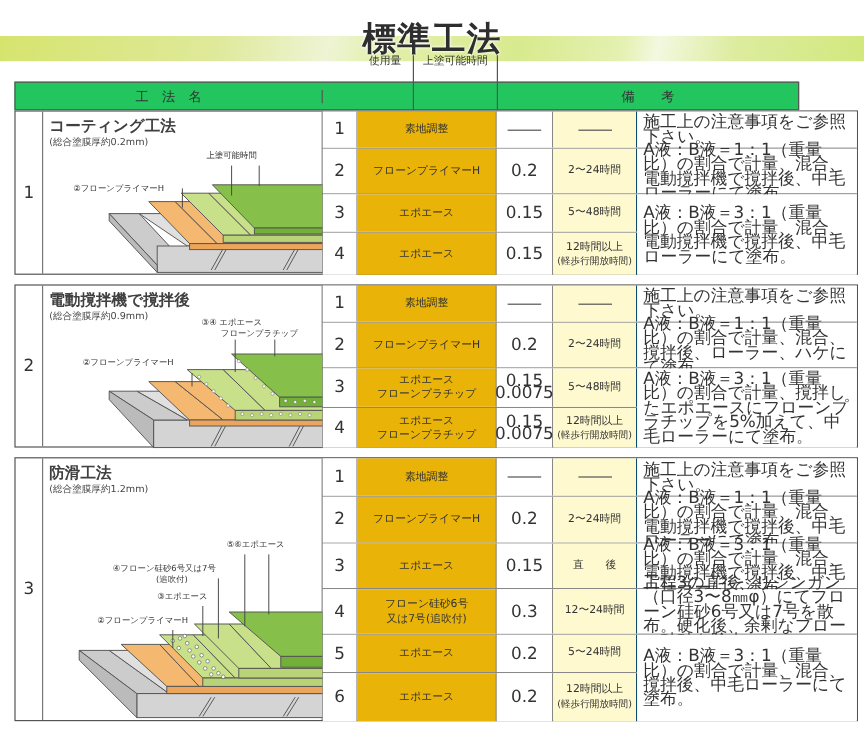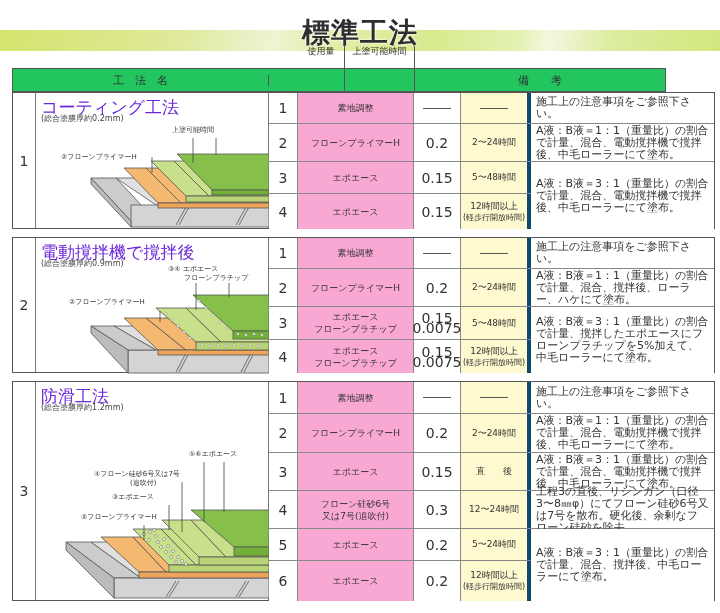--- a/index.html
+++ b/index.html
@@ -7,33 +7,33 @@
   .banner { position: absolute; left: 0; top: 30px; width: 720px; height: 21px;
     background: linear-gradient(100deg, #d6e46e 0%, #dfe99a 25%, #eef4d4 38%, #e2efa8 45%, #d8ea8e 60%, #e4f1b2 72%, #f3f8e0 76%, #dcec9e 85%, #d2e87e 100%); }
   .title { position: absolute; left: 0; top: 14px; width: 720px; text-align: center; font-size: 28px; font-weight: bold; color: #2e2e2e; letter-spacing: 1px; text-shadow: 0 0 2px #fff, 0 0 3px #fff; }
   .hdr { position: absolute; top: 68px; left: 12px; width: 654px; height: 24px; background: #22c55e; border: 1px solid #555; display: flex; align-items: center; }
   .hdr > div { border-right: 1px solid #555; display: flex; align-items: center; justify-content: center; font-size: 11px; color: #333; text-align: center; line-height: 11px; }
   .hdr > div:last-child { border-right: none; }
   .hdr .small { font-size: 9px; line-height: 10px; flex-direction: column; gap: 48px; }
   .section { position: absolute; left: 12px; width: 703px; border: 1px solid #555; background: #fff; }
   .num-col { position: absolute; left: 0; top: 0; bottom: 0; width: 23px; border-right: 1px solid #777; display: flex; align-items: center; justify-content: center; font-size: 14px; color: #333; }
   .method-col { position: absolute; left: 23px; top: 0; bottom: 0; width: 233px; border-right: 1px solid #777; }
-  .method-name { position: absolute; left: 5px; top: 3px; font-size: 17px; font-weight: normal; color: #6d28d9; }
+  .method-name { position: absolute; left: 5px; top: 3px; font-size: 13px; font-weight: bold; color: #404040; }
   .method-thick { position: absolute; left: 5px; top: 20px; font-size: 8px; color: #444; }
   .diagram { position: absolute; left: 0; top: 0; }
   .dlabel { position: absolute; font-size: 7px; color: #333; white-space: nowrap; line-height: 9px; text-align: center; }
   .rows { position: absolute; left: 256px; top: 0; width: 445px; }
   .row { position: absolute; left: 0; width: 262px; display: flex; border-bottom: 1px solid #888; }
   .row:last-child { border-bottom: none; }
   .c-step { width: 29px; display: flex; align-items: center; justify-content: center; font-size: 14px; color: #333; border-right: 1px solid #888; background: #fff; }
-  .c-mat { width: 116px; display: flex; align-items: center; justify-content: center; font-size: 9px; text-align: center; line-height: 12px; background: #f9a8d4; border-right: 1px solid #888; white-space: pre-line; }
+  .c-mat { width: 116px; display: flex; align-items: center; justify-content: center; font-size: 9px; text-align: center; line-height: 12px; background: #eab308; border-right: 1px solid #888; white-space: pre-line; }
   .c-amt { width: 47px; display: flex; align-items: center; justify-content: center; font-size: 14px; text-align: center; line-height: 10px; background: #fff; border-right: 1px solid #888; white-space: pre-line; }
-  .c-time { width: 70px; display: flex; align-items: center; justify-content: center; font-size: 9px; text-align: center; line-height: 11px; background: #fff9cf; border-right: 4px solid #0c4a6e; flex-direction: column; }
+  .c-time { width: 70px; display: flex; align-items: center; justify-content: center; font-size: 9px; text-align: center; line-height: 11px; background: #fff9cf; border-right: 1px solid #0c4a6e; flex-direction: column; }
   .c-time .sub { font-size: 8px; }
-  .note { position: absolute; left: 262px; width: 183px; padding: 4px 5px; font-size: 11px; line-height: 12px; color: #333; display: flex; align-items: center; border-bottom: 1px solid #888; background: #fff; }
+  .note { position: absolute; left: 262px; width: 183px; padding: 4px 5px; font-size: 14px; line-height: 12px; color: #333; display: flex; align-items: center; border-bottom: 1px solid #888; background: #fff; }
   .note:last-child { border-bottom: none; }
   .dash { display: inline-block; width: 28px; height: 1px; background: #555; }
 </style>
 </head>
 <body>
 
 <div class="banner"></div>
 <div class="title">標準工法</div>
 
 <div class="hdr">
@@ -268,21 +268,21 @@
       </g>
       <line x1="168" y1="80" x2="168" y2="140" stroke="#444" stroke-width="0.8"></line>
       <line x1="188" y1="80" x2="188" y2="130" stroke="#444" stroke-width="0.8"></line>
       <line x1="146" y1="100" x2="146" y2="150" stroke="#444" stroke-width="0.8"></line>
       <line x1="133" y1="123" x2="133" y2="148" stroke="#444" stroke-width="0.8"></line>
       <line x1="108" y1="143" x2="108" y2="158" stroke="#444" stroke-width="0.8"></line>
     </svg>
     <div class="dlabel" style="left:153px;top:68px">⑤⑥エポエース</div>
     <div class="dlabel" style="left:58px;top:88px">④フローン硅砂6号又は7号</div>
     <div class="dlabel" style="left:94px;top:97px">(追吹付)</div>
-    <div class="dlabel" style="left:76px;top:111px">③エポエース</div>
+    <div class="dlabel" style="left:95px;top:111px">③エポエース</div>
     <div class="dlabel" style="left:45px;top:131px">②フローンプライマーH</div>
   </div>
   <div class="rows">
     <div class="row" style="top:0;height:32px">
       <div class="c-step">1</div>
       <div class="c-mat">素地調整</div>
       <div class="c-amt"><span class="dash"></span></div>
       <div class="c-time">
           <span class="dash"></span>
         </div>

